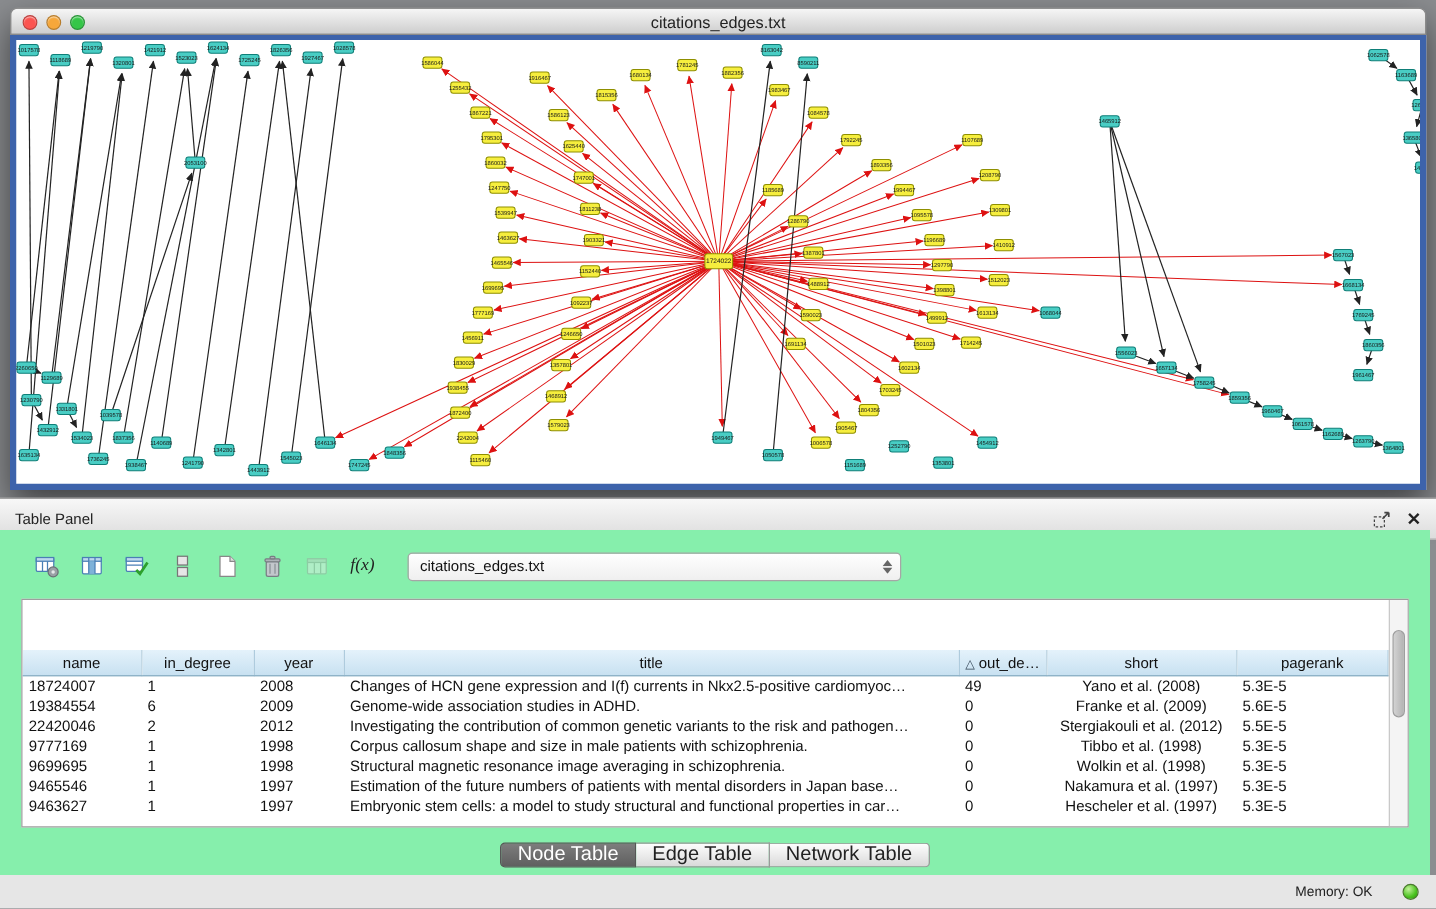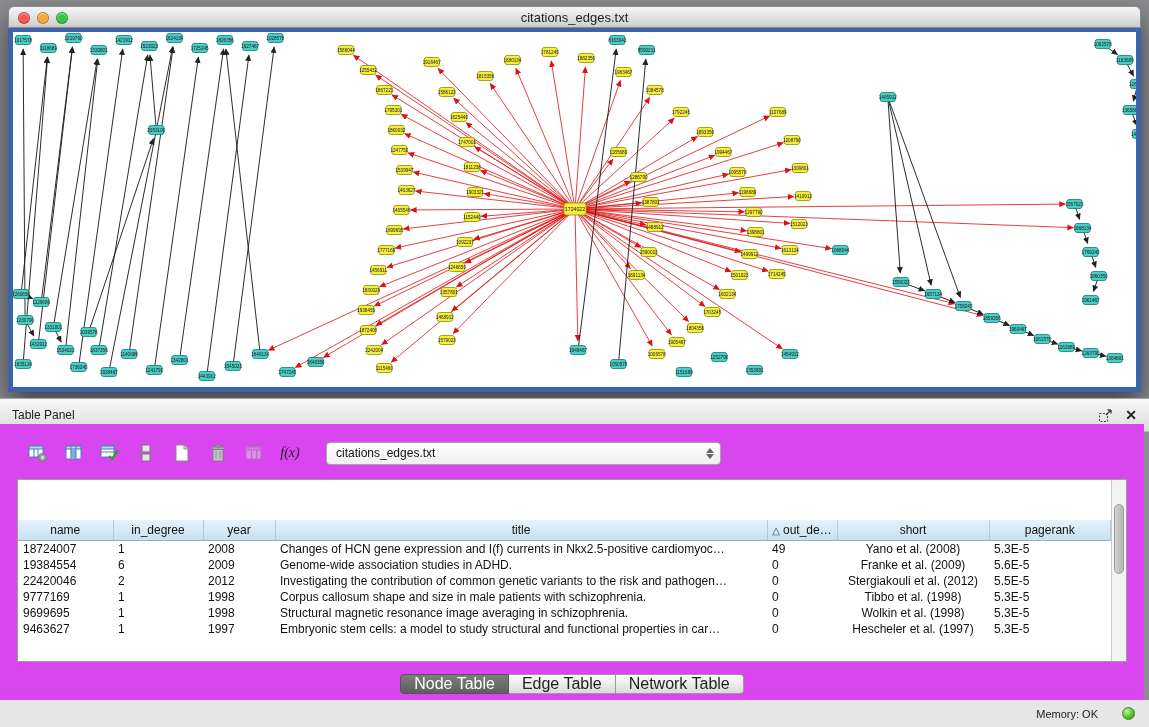--- a/index.html
+++ b/index.html
@@ -24,21 +24,21 @@
   .graph-content svg { display:block; width:100%; height:100%; }
 
   
   .panel-header { position:absolute; top:398px; left:0; width:100%; height:26px;
     background:linear-gradient(#f8f8f8,#dcdcdc); border-top:1px solid #a5a5a5;
     border-bottom:1px solid #b6b6b6; display:flex; align-items:center;
     padding:16px 12px; font-size:12px; color:#222; }
   .ph-icons { margin-left:auto; display:flex; align-items:center; gap:12px; }
   .close-x { font-size:14px; font-weight:bold; color:#222; cursor:default; line-height:1; }
 
-  .panel-body { position:absolute; top:424px; left:0; right:5px; height:276px; background:#d946ef; }
+  .panel-body { position:absolute; top:424px; left:0; right:5px; height:276px; background:#86efac; }
 
   .toolbar { display:flex; align-items:center; gap:8px; padding:16px 0 0 24px; }
   .tool { width:28px; height:26px; display:flex; align-items:center; justify-content:center; border-radius:4px; }
   .fx { font-family:"Liberation Serif", serif; font-style:italic; font-size:14px; color:#222; }
   .select { margin-left:14px; width:395px; height:23px; background:linear-gradient(#ffffff,#efefef);
     border:1px solid #a6a6a6; border-radius:4px; display:flex; align-items:center;
     padding:0 6px 0 9px; font-size:12px; color:#111; }
   .select .arrows { margin-left:auto; display:flex; flex-direction:column; gap:1px; }
 
   .table-wrap { margin:13px 17px 0 17px; height:183px; background:#fff;
@@ -854,20 +854,29 @@
             <tr>
               <td class="col0">9699695</td>
               <td class="col1">1</td>
               <td class="col2">1998</td>
               <td class="col3">Structural magnetic resonance image averaging in schizophrenia.</td>
               <td class="col4">0</td>
               <td class="col5">Wolkin et al. (1998)</td>
               <td class="col6">5.3E-5</td>
             </tr>
             <tr>
+              <td class="col0">9465546</td>
+              <td class="col1">1</td>
+              <td class="col2">1997</td>
+              <td class="col3">Estimation of the future numbers of patients with mental disorders in Japan base…</td>
+              <td class="col4">0</td>
+              <td class="col5">Nakamura et al. (1997)</td>
+              <td class="col6">5.3E-5</td>
+            </tr>
+            <tr>
               <td class="col0">9463627</td>
               <td class="col1">1</td>
               <td class="col2">1997</td>
               <td class="col3">Embryonic stem cells: a model to study structural and functional properties in car…</td>
               <td class="col4">0</td>
               <td class="col5">Hescheler et al. (1997)</td>
               <td class="col6">5.3E-5</td>
             </tr>
           </tbody>
       </table>

